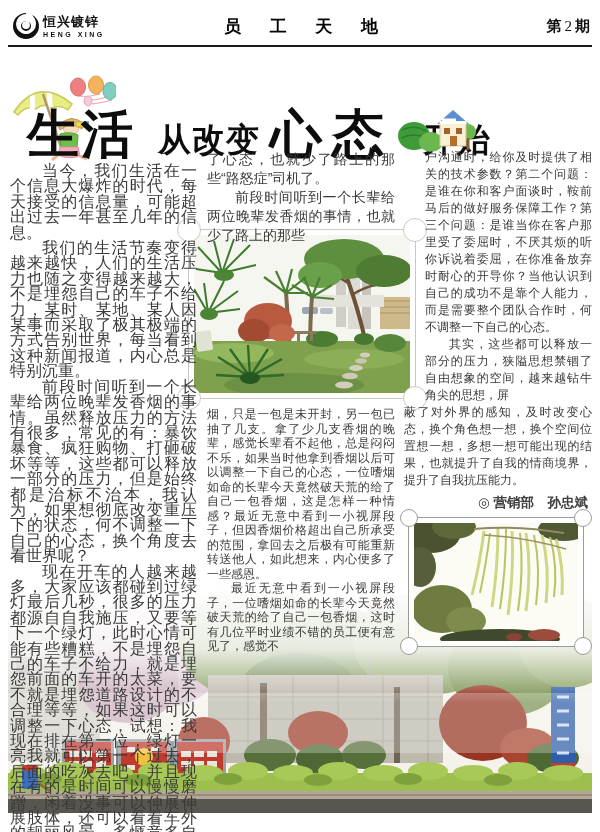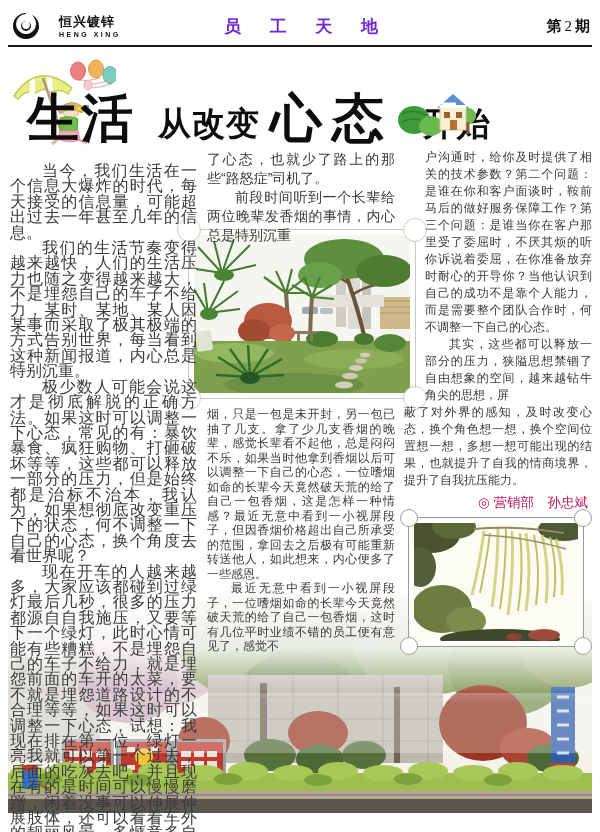--- a/index.html
+++ b/index.html
@@ -2,52 +2,52 @@
 <html><head>
 <meta charset="utf-8">
 <style>
   html,body{margin:0;padding:0;}
   body{width:600px;height:832px;background:#ffffff;position:relative;overflow:hidden;
        font-family:"Liberation Sans","DejaVu Sans",sans-serif;color:#2e2e2e;}
   .page{position:absolute;inset:0;}
 
   
   .masthead{position:absolute;left:10px;top:8px;right:8px;height:36px;display:flex;align-items:center;}
-  .logo-wrap{display:flex;align-items:center;gap:17px;}
+  .logo-wrap{display:flex;align-items:center;gap:1px;}
   .logo-txt{display:flex;flex-direction:column;line-height:1;}
   .logo-cn{font-size:13px;font-weight:bold;color:#111;letter-spacing:1px;}
   .logo-en{font-size:7px;font-weight:bold;color:#111;letter-spacing:2.5px;margin-top:3px;}
   .section-title{position:absolute;left:0;right:0;text-align:center;font-size:17px;font-weight:bold;
-       color:#6d28d9;letter-spacing:12px;text-indent:12px;}
+       color:#000000;letter-spacing:12px;text-indent:12px;}
   .issue{margin-left:auto;font-size:15px;font-weight:bold;color:#111;letter-spacing:2px;display:flex;align-items:baseline;}
   .issue .num{font-family:"Liberation Serif","DejaVu Serif",serif;font-weight:normal;font-size:15px;padding:0 1px;}
   .head-rule{position:absolute;left:8px;right:8px;top:45px;height:2px;background:#1a1a1a;}
 
   
-  .banner{position:absolute;left:0;top:54px;width:488px;height:92px;}
+  .banner{position:absolute;left:0;top:70px;width:488px;height:92px;}
   .illus-left{position:absolute;left:8px;top:4px;}
   .illus-right{position:absolute;right:12px;top:32px;}
   .headline{position:absolute;left:118px;right:88px;top:6px;height:84px;display:flex;
        align-items:flex-end;justify-content:center;white-space:nowrap;color:#0d0d0d;}
   .hl-big{font-size:52px;font-weight:900;letter-spacing:2px;line-height:1;}
   .hl-mid{font-size:33px;font-weight:800;line-height:1.25;letter-spacing:1px;margin-left:32px;}
   .hl-gap-l{margin-left:23px;} .hl-gap-r{margin-right:5px;}
   .hl-heart{margin:0 8px 0 10px;}
 
   
   .col{position:absolute;text-align:justify;color:#3a3a3a;z-index:5;}
   .col p{margin:0;}
   .para{text-indent:2em;}
   .cont{text-indent:0;}
   .ind{padding-left:21px;}
   .col1{left:10px;top:163px;width:187px;font-size:16px;line-height:15.4px;}
   .col2top{left:207px;top:150px;width:188px;font-size:14px;line-height:19px;}
   .col2bot{left:207px;top:407px;width:188px;font-size:12px;line-height:14.5px;}
   .col3{left:404px;top:149px;width:188px;font-size:12px;line-height:17px;}
-  .byline{margin-top:5px;text-align:right;padding-right:4px;font-size:13.5px;font-weight:normal;color:#be185d;}
+  .byline{margin-top:5px;text-align:right;padding-right:4px;font-size:13.5px;font-weight:bold;color:#404040;}
 
   
   .photo{position:absolute;background:#fff;padding:5px;border:1px solid #c9c9c3;z-index:4;}
   .ph-inner{overflow:hidden;display:block;}
   .notch{position:absolute;width:22px;height:22px;border-radius:50%;background:#fff;border:1px solid #c9c9c3;}
   .photo .n-tl{left:-12px;top:-12px;} .photo .n-tr{right:-12px;top:-12px;}
   .photo .n-bl{left:-12px;bottom:-12px;} .photo .n-br{right:-12px;bottom:-12px;}
   .photo-garden{left:188px;top:229px;}
   .photo-branches{left:408px;top:517px;border-color:#9c9c96;z-index:3;}
   .photo-branches .notch{width:16px;height:16px;border-color:#9c9c96;}
@@ -125,27 +125,27 @@
       <path d="M44 18 L58 18 M41.5 20.5 L68.5 20.5" stroke="#ffffff" stroke-width="3"></path>
       <rect x="46" y="26" width="6" height="6" fill="#a0622d"></rect>
       <rect x="58" y="26" width="6" height="6" fill="#a0622d"></rect>
       <rect x="52" y="34" width="7" height="10" fill="#b5702f"></rect>
     </svg>
   </div>
 
   <div class="col col1">
     <p class="pline para">当今，我们生活在一个信息大爆炸的时代，每天接受的信息量，可能超出过去一年甚至几年的信息。</p>
       <p class="pline para">我们的生活节奏变得越来越快，人们的生活压力也随之变得越来越大，不是埋怨自己的车子不给力，某时、某地、某人因某事而采取了极其极端的方式告别世界，每当看到这种新闻报道，内心总是特别沉重。</p>
-      <p class="pline para">极少数人可能会说这才是彻底解脱的正确方法。如果这时可以调整一下心态，常见的有：暴饮暴食、疯狂购物、打砸破坏等等，这些都可以释放一部分的压力，但是始终都是治标不治本，我认为，如果想彻底改变重压下的状态，何不调整一下自己的心态，换个角度去看世界呢？</p>
+      <p class="pline para">前段时间听到一个长辈给两位晚辈发香烟的事情。虽然释放压力的方法有很多，常见的有：暴饮暴食、疯狂购物、打砸破坏等等，这些都可以释放一部分的压力，但是始终都是治标不治本，我认为，如果想彻底改变重压下的状态，何不调整一下自己的心态，换个角度去看世界呢？</p>
       <p class="pline para">现在开车的人越来越多，大家应该都碰到过绿灯最后几秒，很多的压力都源自自我施压，又要等下一个绿灯，此时心情可能有些糟糕，不是埋怨自己的车子不给力，就是埋怨前面的车开的太菜，要不就是埋怨道路设计的不合理等等，如果这时可以调整一下心态，试想：我现在排在第一位，绿灯一亮我就可以第一个过去，后面的吃灰去吧，并且现在有的是时间可以慢慢磨蹭，闲着没事可以伸展伸展肢体，还可以看看车外的靓丽风景，多惬意多自在。这样如果调整好</p>
   </div>
 
   <div class="col col2top">
     <p class="pline cont">了心态，也就少了路上的那些“路怒症”司机了。</p>
-      <p class="pline para">前段时间听到一个长辈给两位晚辈发香烟的事情，内心总是特别沉重</p>
+      <p class="pline para">前段时间听到一个长辈给两位晚辈发香烟的事情，也就少了路上的那些</p>
   </div>
 
   <figure class="photo photo-garden" style="margin:0">
     <svg class="ph-inner" width="216" height="158" viewBox="0 0 216 158">
       <rect width="216" height="158" fill="#f6f6f0"></rect>
 
       <rect x="142" y="22" width="10" height="70" fill="#cfcdc5"></rect>
       <rect x="154" y="18" width="12" height="76" fill="#dddbd3"></rect>
       <rect x="168" y="24" width="9" height="70" fill="#c6c4bc"></rect>
       <rect x="186" y="62" width="30" height="32" fill="#cdb98a"></rect>

